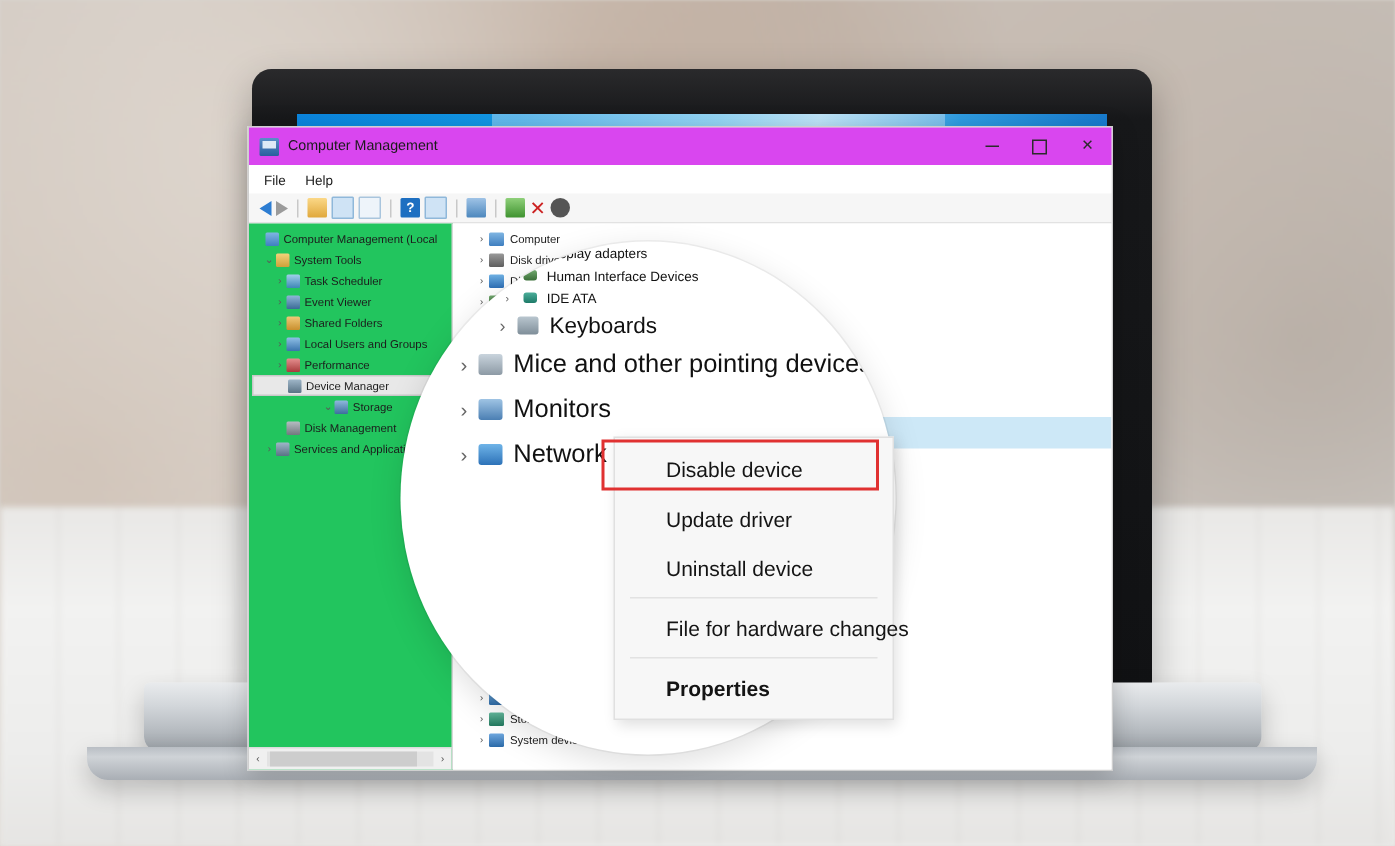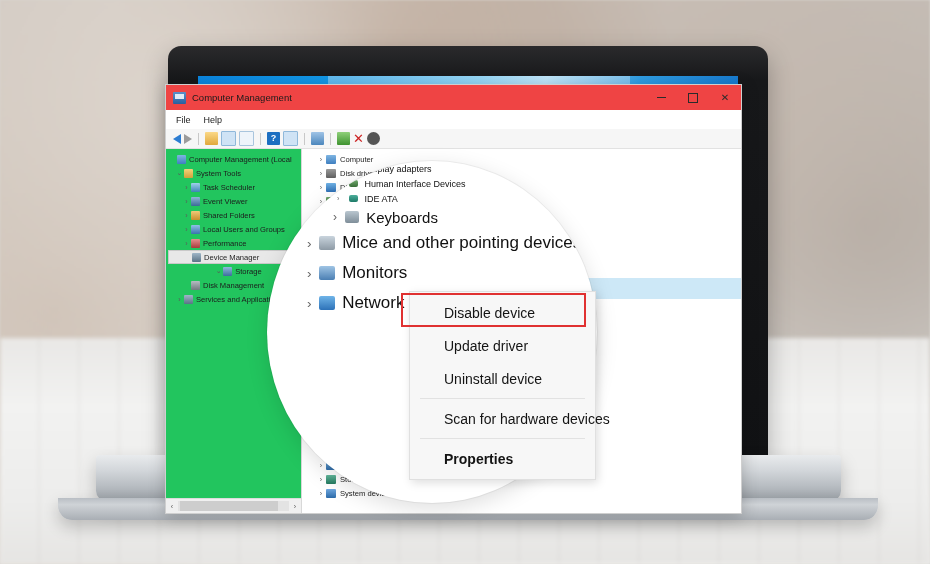--- a/index.html
+++ b/index.html
@@ -100,21 +100,21 @@
     box-shadow:0 7px 16px rgba(0,0,0,.2);
   }
 
   
   .cmwin{
     position:absolute;left:165px;top:84px;width:575px;height:428px;
     background:#fff;border:1px solid #cfcfcf;
     box-shadow:0 3px 16px rgba(0,0,0,.22);
     display:flex;flex-direction:column;
   }
-  .titlebar{height:25px;display:flex;align-items:center;padding-left:7px;background:#ef4444;}
+  .titlebar{height:25px;display:flex;align-items:center;padding-left:7px;background:#d946ef;}
   .win-ico{
     width:13px;height:12px;margin-right:6px;flex:none;position:relative;
     background:linear-gradient(180deg,#5b8fc9,#2a5f9e);border-radius:1px;
   }
   .win-ico:after{content:"";position:absolute;left:2px;top:2px;width:9px;height:5px;background:#dfeaf6;}
   .win-title{font-size:9.5px;color:#1b1b1b;}
   .wbtns{margin-left:auto;display:flex;}
   .wbtn{width:32px;height:25px;display:flex;align-items:center;justify-content:center;font-size:10px;color:#2b2b2b;}
   .wbtn .min{display:block;width:9px;height:1px;background:#2b2b2b;}
   .wbtn .max{display:block;width:8px;height:8px;border:1.1px solid #2b2b2b;}
@@ -502,21 +502,21 @@
         <span>Disable device</span>
       </div>
       <div class="ctxitem">
         <span>Update driver</span>
       </div>
       <div class="ctxitem">
         <span>Uninstall device</span>
       </div>
       <div class="ctxsep"></div>
       <div class="ctxitem">
-        <span>Scan for hardware devices</span>
+        <span>File for hardware changes</span>
       </div>
       <div class="ctxsep"></div>
       <div class="ctxitem bold">
         <span>Properties</span>
       </div>
     </div>
   <div class="ctxhl"></div>
 
 </div>
 

